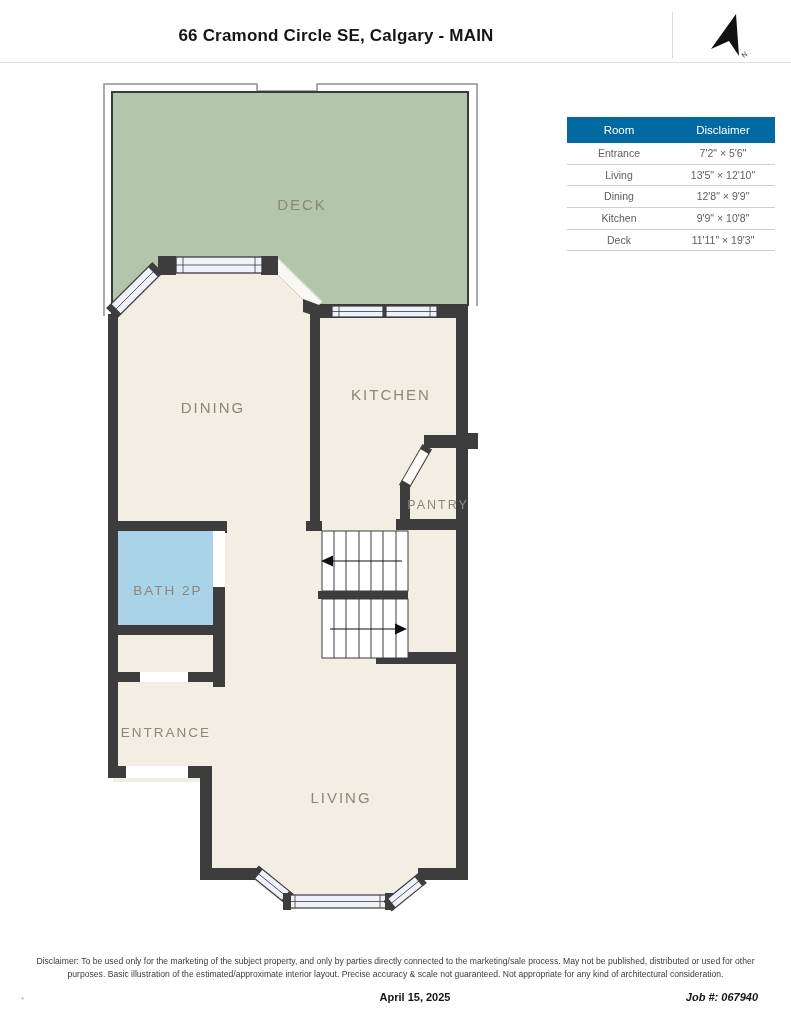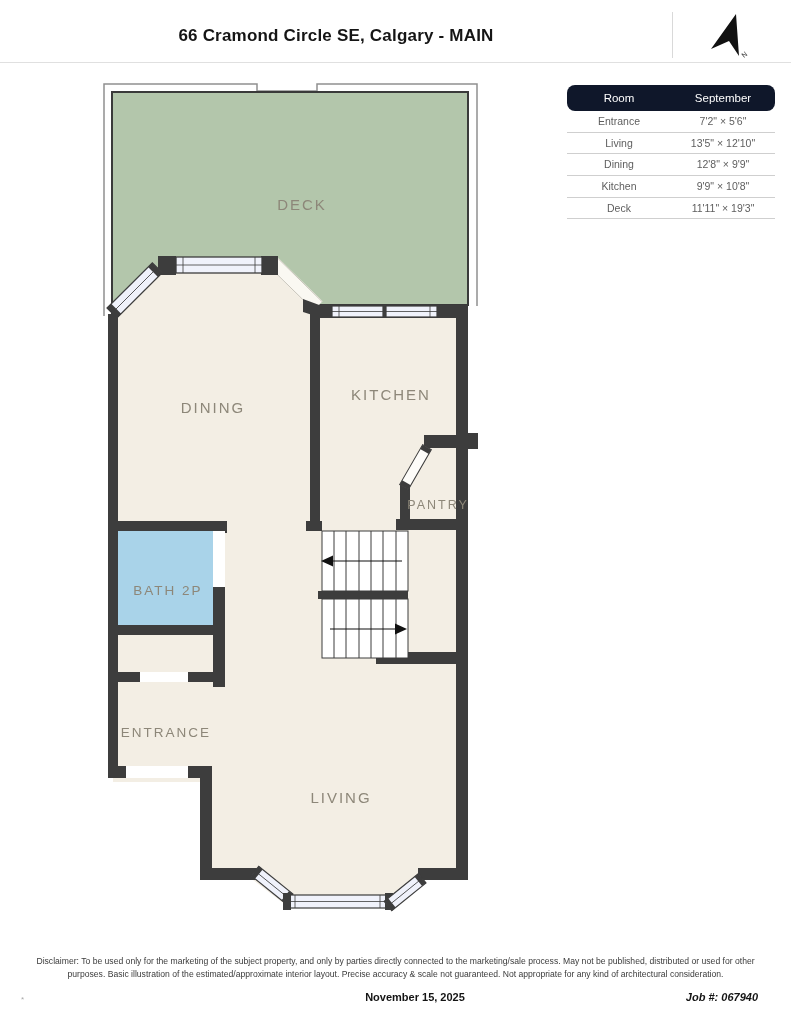--- a/index.html
+++ b/index.html
@@ -11,22 +11,22 @@
   .title{
     position:absolute;top:26px;left:0;width:672px;text-align:center;
     font-size:17px;font-weight:bold;color:#151515;letter-spacing:.2px;
   }
   .header-vline{position:absolute;top:12px;left:672px;width:1px;height:46px;background:#d9d9d9;}
   .header-hline{position:absolute;top:62px;left:0;width:791px;height:1px;background:#e0e0e0;}
   .compass{position:absolute;top:10px;left:698px;width:60px;height:52px;}
   
   .dims-table{position:absolute;top:85px;left:567px;width:208px;font-size:10.5px;color:#5e5e5e;}
   .dt-header{
-    display:flex;height:26px;line-height:26px;background:#0f172a;color:#ffffff;
-    font-size:11.5px;border-radius:8px;
+    display:flex;height:26px;line-height:26px;background:#0369a1;color:#ffffff;
+    font-size:11.5px;border-radius:0;margin-top:32px;
   }
   .dt-header span{flex:1;text-align:center;}
   .dt-row{display:flex;height:20.7px;line-height:20.7px;border-bottom:1px solid #cfcfcf;}
   .dt-row span{flex:1;text-align:center;white-space:nowrap;}
   
   .plan{position:absolute;top:0;left:0;}
   .room-label{
     font-family:"Liberation Sans", sans-serif;fill:#8D8779;letter-spacing:2px;
   }
   
@@ -54,21 +54,21 @@
 
   <svg class="compass" viewBox="0 0 60 52">
     <polygon points="38,4 13,39 31,31 41,46" fill="#111111"></polygon>
     <text x="46" y="48" font-size="7" fill="#333" transform="rotate(-40 46 48)">N</text>
   </svg>
   <div class="header-hline"></div>
 
   <div class="dims-table">
     <div class="dt-header">
       <span>Room</span>
-      <span>September</span>
+      <span>Disclaimer</span>
     </div>
     <div class="dt-row">
       <span>Entrance</span>
       <span>7'2" × 5'6"</span>
     </div>
     <div class="dt-row">
       <span>Living</span>
       <span>13'5" × 12'10"</span>
     </div>
     <div class="dt-row">
@@ -215,16 +215,16 @@
     <text class="room-label" x="213" y="413" font-size="15" text-anchor="middle">DINING</text>
     <text class="room-label" x="391" y="400" font-size="15" text-anchor="middle">KITCHEN</text>
     <text class="room-label" x="438" y="509" font-size="12.5" text-anchor="middle">PANTRY</text>
     <text class="room-label" x="168" y="595" font-size="13.5" text-anchor="middle">BATH 2P</text>
     <text class="room-label" x="166" y="737" font-size="13.5" text-anchor="middle">ENTRANCE</text>
     <text class="room-label" x="341" y="803" font-size="15" text-anchor="middle">LIVING</text>
   </svg>
 
   <div class="disclaimer">Disclaimer: To be used only for the marketing of the subject property, and only by parties directly connected to the marketing/sale process. May not be published, distributed or used for other purposes. Basic illustration of the estimated/approximate interior layout. Precise accuracy &amp; scale not guaranteed. Not appropriate for any kind of architectural consideration.</div>
   <div class="corner-mark">*</div>
-  <div class="footer-date">November 15, 2025</div>
+  <div class="footer-date">April 15, 2025</div>
   <div class="footer-job">Job #: 067940</div>
 
 </div>
 
 </body></html>

